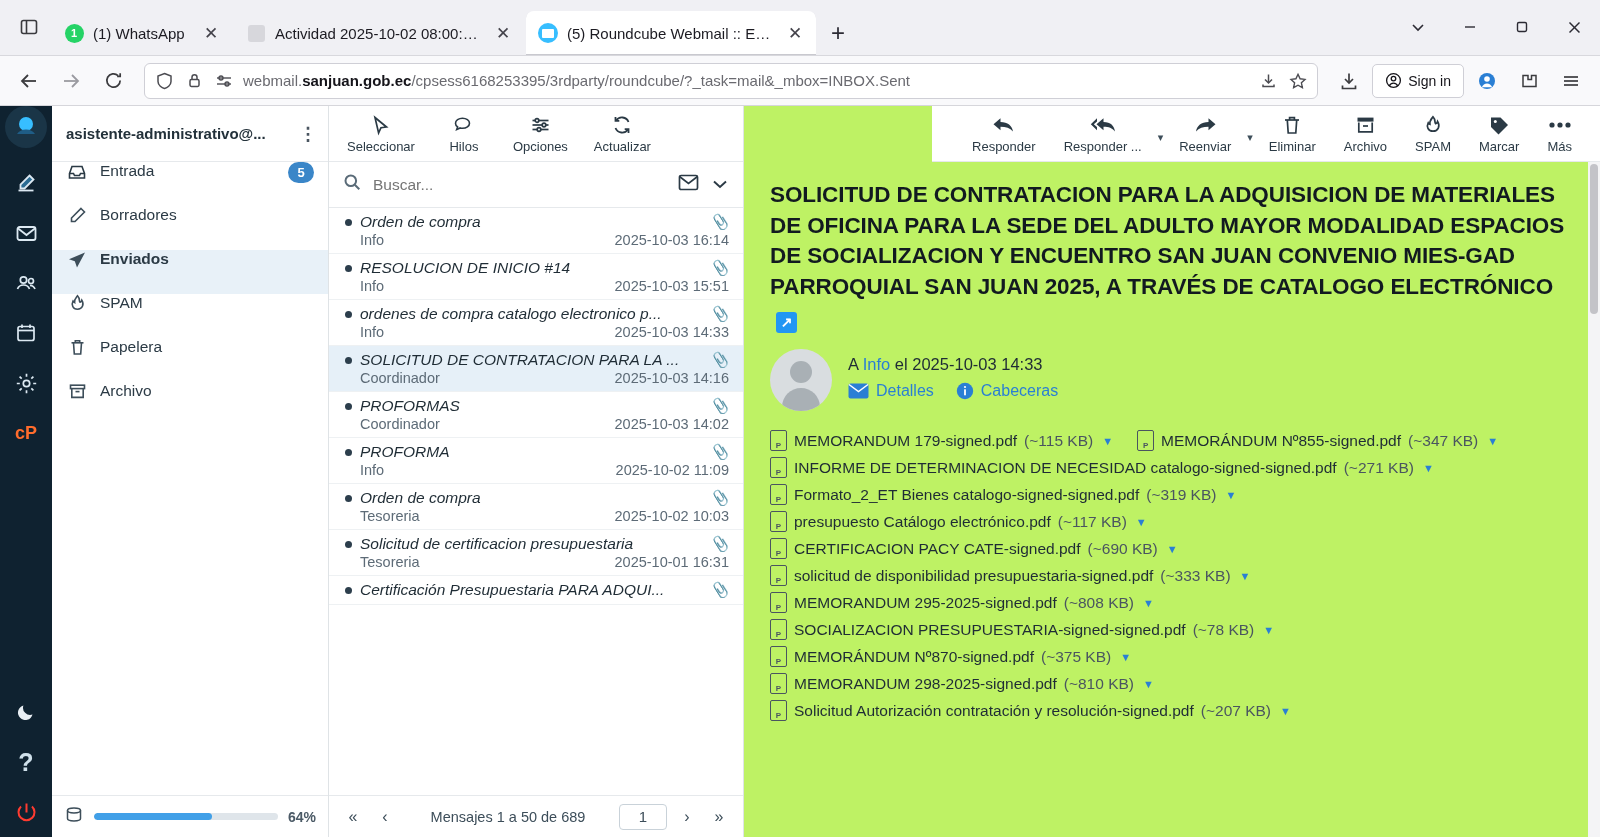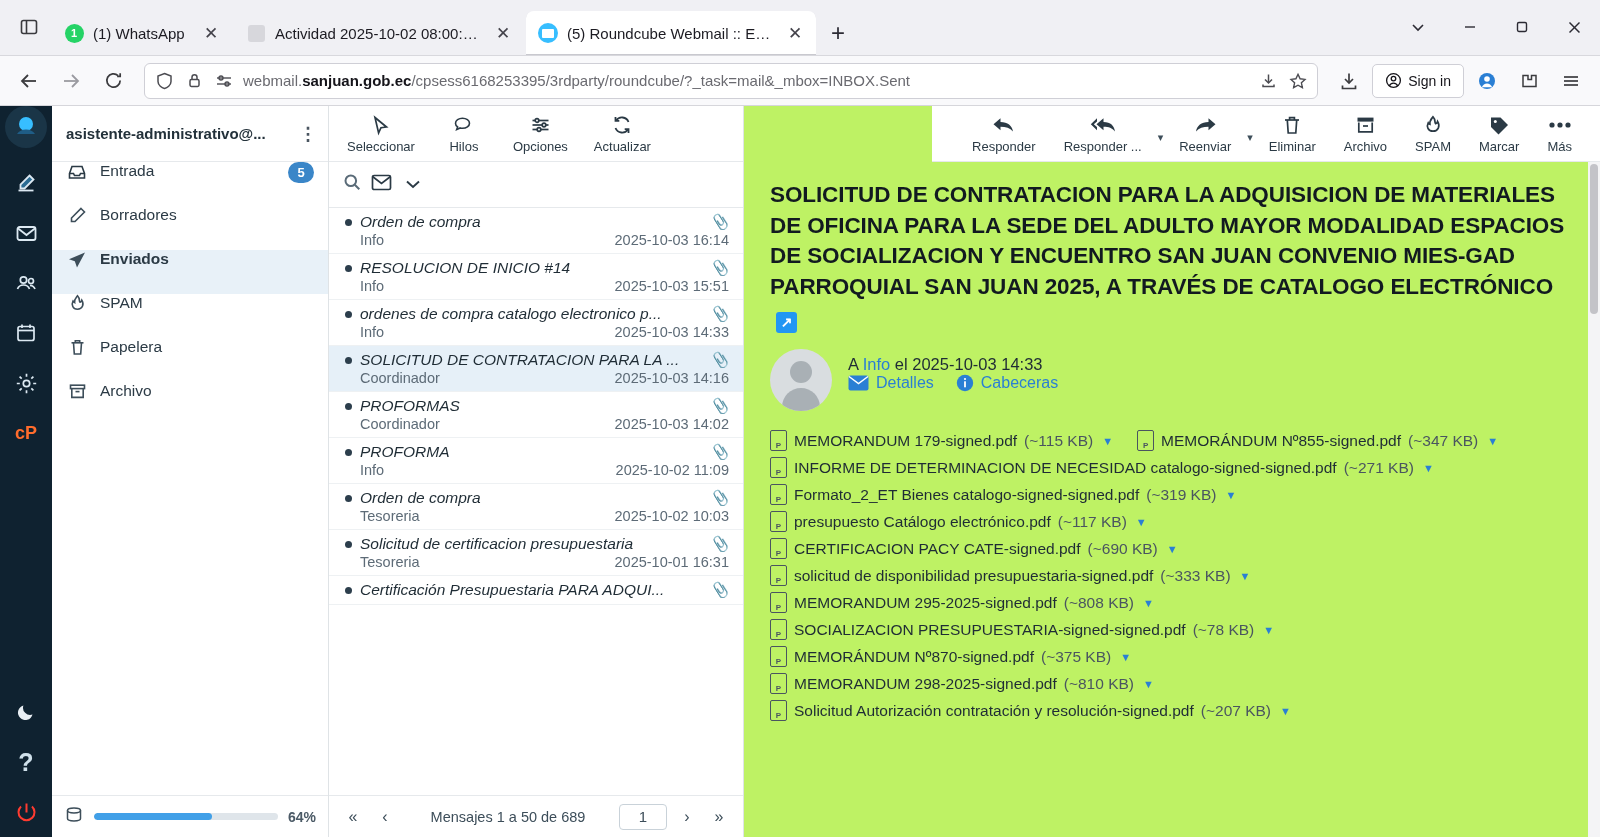--- a/index.html
+++ b/index.html
@@ -156,21 +156,21 @@
     font-size: 22.5px; font-weight: 700; color: #121a20; line-height: 1.36; letter-spacing: -0.1px;
   }
   .ext-ico { display: inline-block; width: 21px; height: 21px; background: #2196f3; color: #fff; border-radius: 3px; font-size: 14px; line-height: 21px; text-align: center; vertical-align: -3px; margin-left: 6px; }
   .sender-row { display: flex; align-items: flex-start; gap: 16px; margin-top: 16px; }
   .avatar { width: 62px; height: 62px; border-radius: 50%; background: #d9dde0; flex: none; position: relative; overflow: hidden; }
   .avatar::before { content: ""; position: absolute; left: 20px; top: 12px; width: 22px; height: 22px; border-radius: 50%; background: #a9b0b5; }
   .avatar::after { content: ""; position: absolute; left: 12px; top: 39px; width: 38px; height: 24px; border-radius: 19px 19px 0 0; background: #a9b0b5; }
   .sender-info { padding-top: 6px; }
   .sender-line { font-size: 16.5px; color: #1f2c35; }
   .sender-line a { color: #2a7fd4; text-decoration: none; }
-  .sender-actions { display: flex; align-items: center; gap: 22px; margin-top: 0; font-size: 16px; }
+  .sender-actions { display: flex; align-items: center; gap: 22px; margin-top: 8px; font-size: 16px; }
   .sender-actions .act { display: flex; align-items: center; gap: 7px; color: #2a7fd4; }
   .att-list { margin-top: 16px; }
   .att-row { display: flex; align-items: center; gap: 24px; padding: 3px 0; flex-wrap: nowrap; }
   .att { display: flex; align-items: center; gap: 7px; font-size: 15.5px; color: #1f2c35; white-space: nowrap; }
   .pdf-ico {
     width: 17px; height: 21px; flex: none; border: 1.6px solid #4a5560; border-radius: 2px;
     position: relative; display: flex; align-items: flex-end; justify-content: center;
     font-size: 8px; color: #4a5560; font-weight: 700;
   }
   .att .sz { color: #4a5560; }
@@ -518,20 +518,21 @@
         </div>
       </div>
 
       <div class="searchrow">
         <span class="s-ico">
           <svg width="18" height="18" viewBox="0 0 18 18" fill="none" stroke="#5a6b78" stroke-width="2">
               <circle cx="7.8" cy="7.8" r="5.3"></circle>
               <line x1="11.8" y1="11.8" x2="16.3" y2="16.3"></line>
             </svg>
         </span>
+        <input placeholder="Buscar..." style="">
         <span class="s-right">
           <span>
             <svg width="21" height="17" viewBox="0 0 21 17" fill="none" stroke="#2b3a45" stroke-width="1.7">
                 <rect x="1.5" y="1.5" width="18" height="14" rx="1.6"></rect>
                 <polyline points="1.5,2.5 10.5,9.5 19.5,2.5"></polyline>
               </svg>
           </span>
           <span>
             <svg width="18" height="12" viewBox="0 0 18 12" fill="none" stroke="#2b3a45" stroke-width="1.9">
                 <polyline points="3,3.5 9,9 15,3.5"></polyline>

